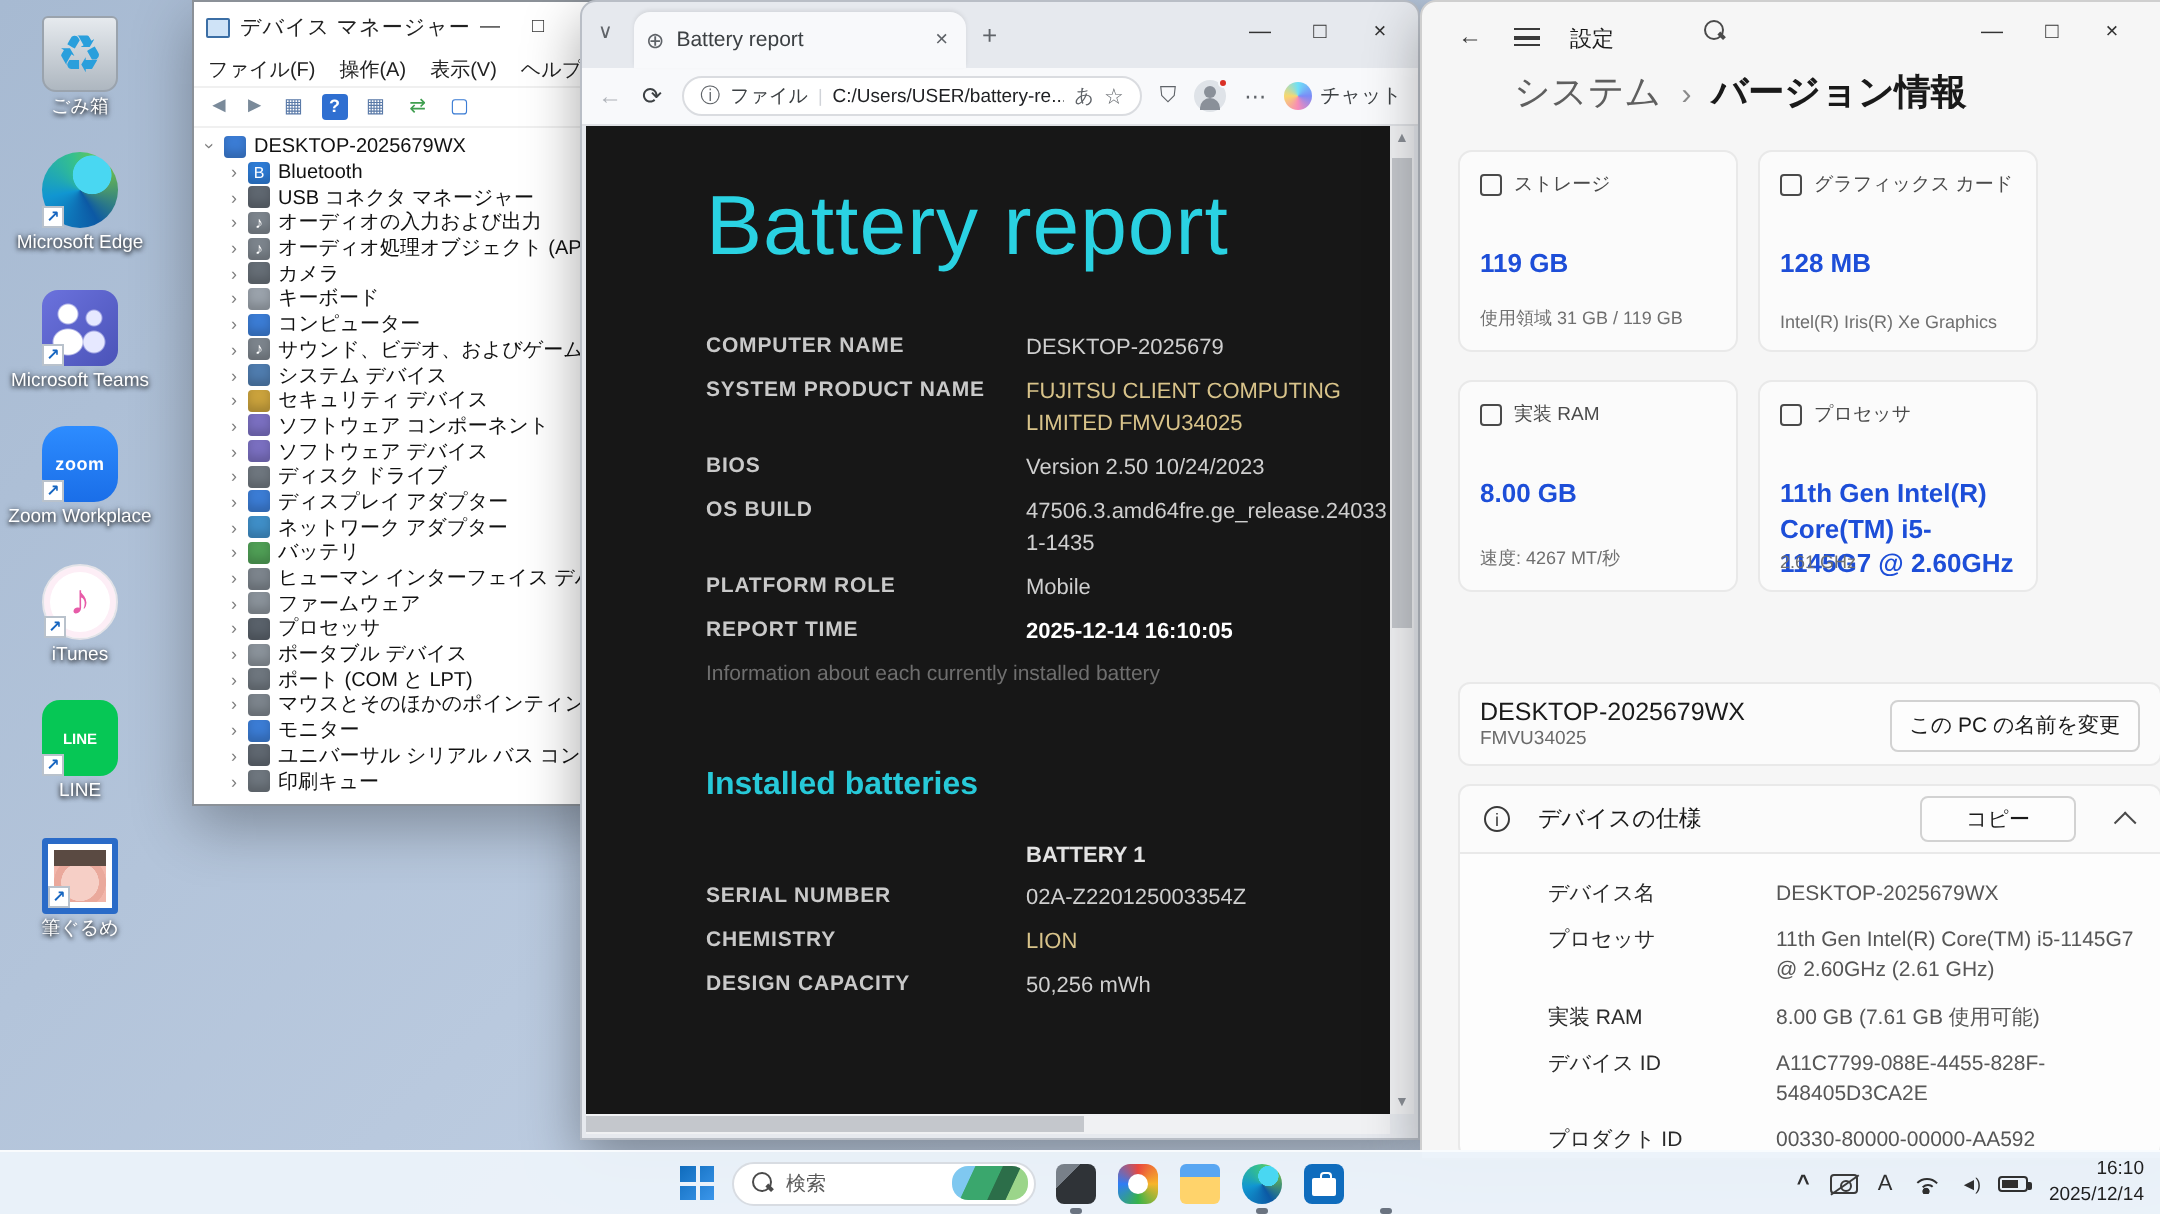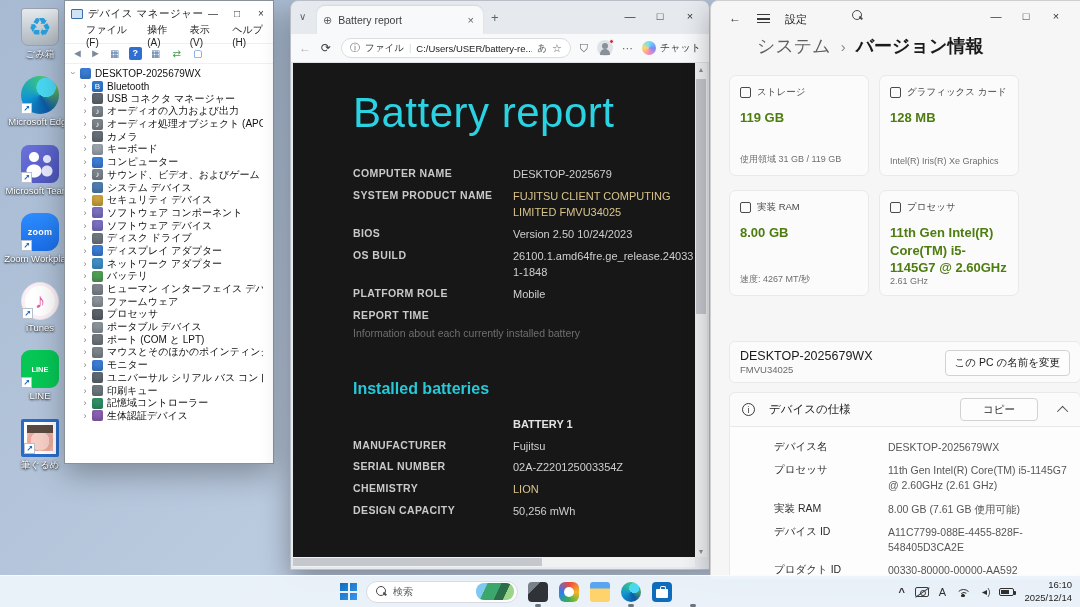--- a/index.html
+++ b/index.html
@@ -40,28 +40,28 @@
   .dk-art.fude::before { content:""; inset:3px;
     background:linear-gradient(#5a4a42 0 30%, transparent 30%),
     radial-gradient(circle at 50% 62%, #f6cfc6 0 45%, #eaa99c 46% 62%, #f2b6aa 63%); }
 
   
   .winbtns { position:absolute; top:0; right:0; display:flex; }
   .winbtn { width:30px; height:26px; display:flex; align-items:center; justify-content:center;
     font-size:11px; color:#333; cursor:default; }
 
   
-  #dm { position:absolute; left:64px; top:0; width:210px; height:464px; background:#fff;
+  #dm { position:absolute; left:96px; top:0; width:210px; height:403px; background:#fff;
     border:1px solid #8b9198; box-shadow:0 10px 28px rgba(0,0,0,.3); }
   #dm-titlebar { height:26px; display:flex; align-items:center; padding-left:6px; background:#fff; }
   .dm-appicon { width:12px; height:10px; border:1.5px solid #3b6ea5; border-radius:1px;
     background:#cfe3f7; margin-right:5px; position:relative; }
   #dm-title { font-size:10.5px; color:#222; letter-spacing:.5px; }
   #dm .winbtn { width:24px; height:24px; font-size:10px; }
-  #dm-menubar { height:17px; display:flex; gap:12px; padding-left:21px; align-items:center;
+  #dm-menubar { height:17px; display:flex; gap:12px; padding-left:7px; align-items:center;
     border-bottom:1px solid #f0f0f0; }
   .dm-menu { font-size:10px; color:#222; }
   #dm-toolbar { height:20px; display:flex; align-items:center; gap:7px; padding-left:7px;
     border-bottom:1px solid #f0f0f0; }
   .dm-tool { font-size:11px; color:#7a8a9a; line-height:1; }
   .dm-tool.boxed { width:14px; height:13px; display:flex; align-items:center; justify-content:center;
     font-size:10px; color:#5a7aa8; }
   .dm-tool.help { width:13px; height:13px; border-radius:2px; background:#2f6fd1; color:#fff;
     font-size:9px; font-weight:bold; display:flex; align-items:center; justify-content:center; }
   #dm-tree { position:absolute; top:66px; left:3px; right:10px; bottom:6px; overflow:hidden; }
@@ -166,21 +166,21 @@
   #st-crumb-section { color:#5f5f5f; }
   #st-crumb-sep { color:#8a8a8a; font-size:15px; }
   #st-crumb-page { color:#1a1a1a; font-weight:bold; }
 
   #st-cards { position:absolute; left:18px; top:74px; display:grid;
     grid-template-columns:140px 140px; grid-template-rows:101px 106px; gap:14px 10px; }
   .st-card { background:#fbfbfb; border:1px solid #e9e9e9; border-radius:7px; padding:10px; position:relative; }
   .st-card-head { display:flex; align-items:center; gap:6px; }
   .st-card-ic { width:11px; height:11px; border:1.3px solid #4a4a4a; border-radius:2px; }
   .st-card-title { font-size:9.5px; color:#4a4a4a; }
-  .st-card-value { margin-top:10px; font-size:13px; font-weight:bold; color:#4d7c0f; line-height:1.35; }
+  .st-card-value { margin-top:24px; font-size:13px; font-weight:bold; color:#1d4ed8; line-height:1.35; }
   .st-card-footer { position:absolute; left:10px; bottom:9px; right:8px; font-size:9px; color:#6f6f6f;
     white-space:nowrap; overflow:hidden; }
 
   #st-pcblock { position:absolute; left:18px; top:340px; width:352px; height:42px; background:#fbfbfb;
     border:1px solid #e9e9e9; border-radius:6px; display:flex; align-items:center; padding:0 10px; }
   #st-pcname { font-size:12.5px; color:#1a1a1a; }
   #st-pcmodel { font-size:9.5px; color:#6a6a6a; margin-top:1px; }
   #st-rename { position:absolute; right:10px; top:8px; padding:5px 9px; font-size:10.5px; color:#1a1a1a;
     background:#fdfdfd; border:1px solid #d2d2d2; border-radius:4px; }
 
@@ -561,46 +561,43 @@
             <div class="bt-value gold">FUJITSU CLIENT COMPUTING LIMITED FMVU34025</div>
           </div>
 
           <div class="bt-row">
             <div class="bt-label">BIOS</div>
             <div class="bt-value">Version 2.50 10/24/2023</div>
           </div>
 
           <div class="bt-row">
             <div class="bt-label">OS BUILD</div>
-            <div class="bt-value">26100.1.amd64fre.ge_release.240331-1848</div>
+            <div class="bt-value">47506.3.amd64fre.ge_release.240331-1435</div>
           </div>
 
           <div class="bt-row">
             <div class="bt-label">PLATFORM ROLE</div>
             <div class="bt-value">Mobile</div>
           </div>
 
 
           <div class="bt-row">
             <div class="bt-label">REPORT TIME</div>
+            <div class="bt-value strong">2025-12-14 16:10:05</div>
           </div>
         </div>
       <div id="bt-section-sub">Information about each currently installed battery</div>
       <div id="bt-section-title">Installed batteries</div>
       <div class="bt-row" id="bt-batt-header">
         <div class="bt-label"></div>
         <div class="bt-value">BATTERY 1</div>
       </div>
       <div>
 
 
-          <div class="bt-row">
-            <div class="bt-label">MANUFACTURER</div>
-            <div class="bt-value">Fujitsu</div>
-          </div>
 
           <div class="bt-row">
             <div class="bt-label">SERIAL NUMBER</div>
             <div class="bt-value">02A-Z220125003354Z</div>
           </div>
 
           <div class="bt-row">
             <div class="bt-label">CHEMISTRY</div>
             <div class="bt-value gold">LION</div>
           </div>

